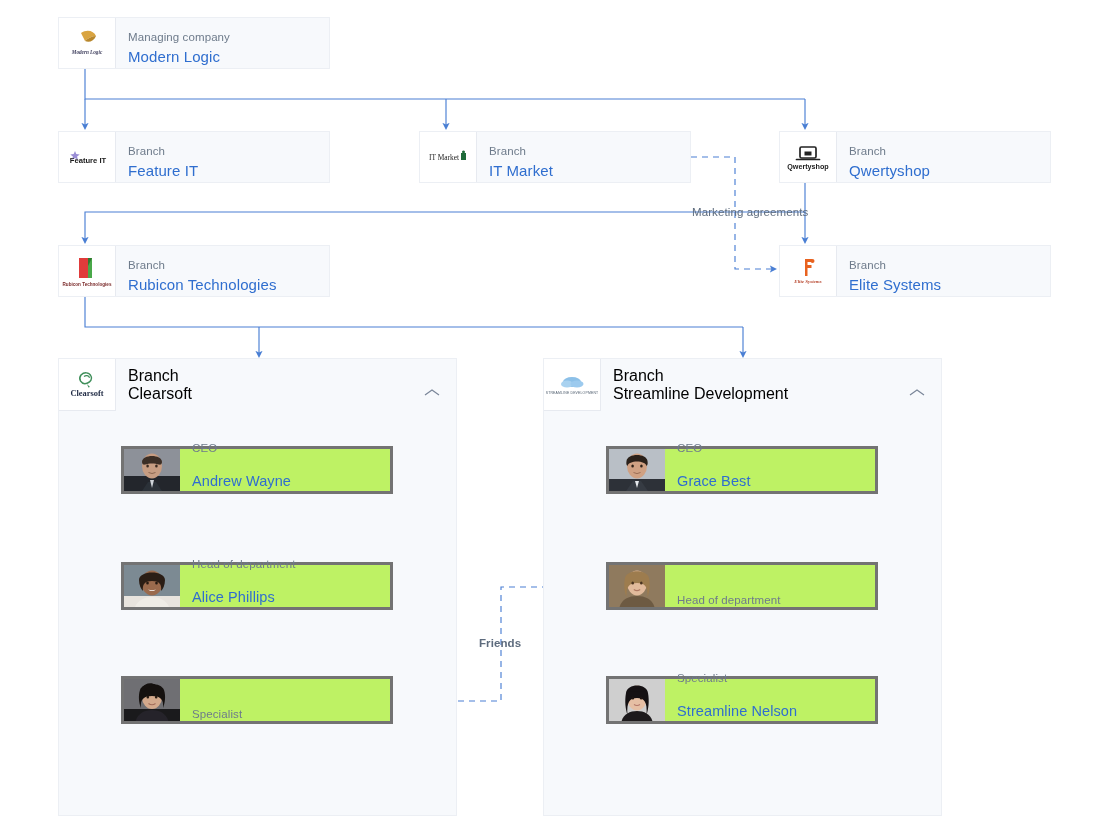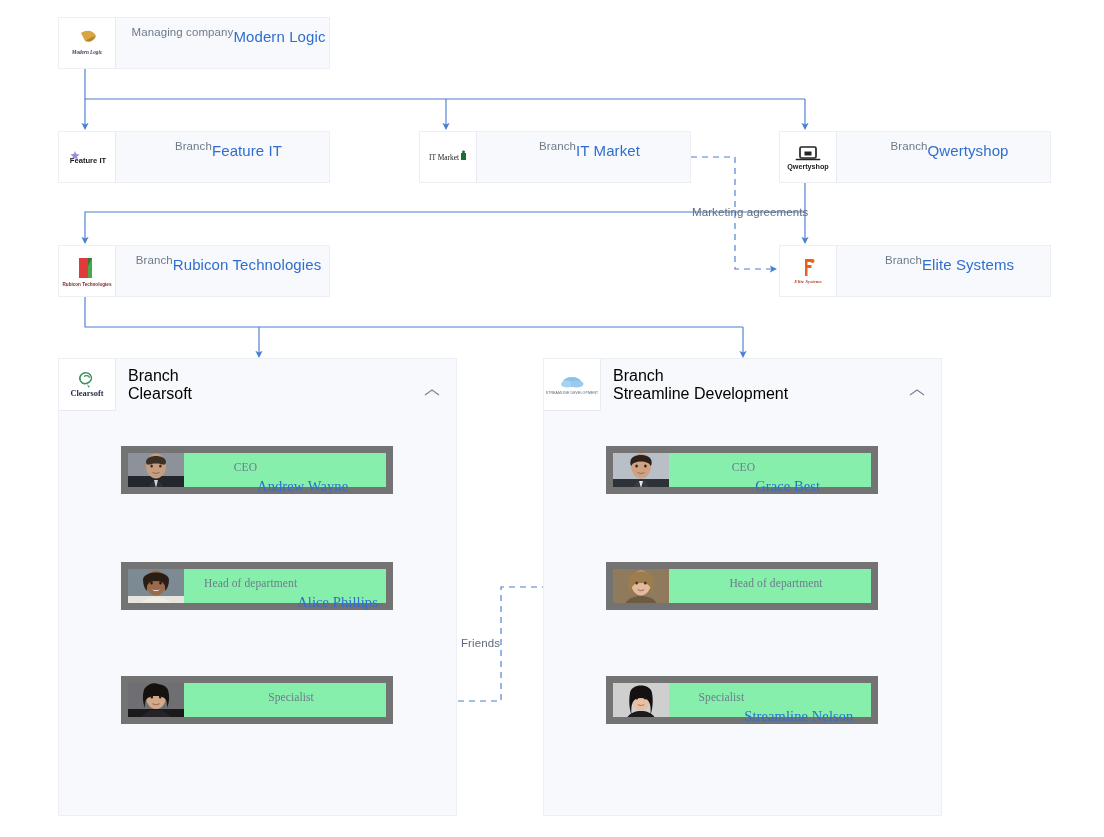--- a/index.html
+++ b/index.html
@@ -48,21 +48,22 @@
     display: flex;
     align-items: center;
     justify-content: center;
     overflow: hidden;
     position: relative;
   }
   .node .body {
     flex: 1 1 auto;
     padding: 7px 0 0 12px;
     display: flex;
-    justify-content: center;
+    flex-direction: column;
+    justify-content: flex-end;
     position: relative;
   }
   .node .role {
     font-size: 11.5px;
     color: #6e7b8b;
     line-height: 15px;
     letter-spacing: 0.1px;
   }
   .node .name {
     font-size: 15px;
@@ -119,23 +120,22 @@
     top: 28px;
     width: 20px;
     height: 16px;
     cursor: pointer;
   }
   .collapse-btn svg { display: block; }
 
   
   .person {
     height: 48px;
-    background: #86efac;
-    border: 7px solid #737373;
-    font-family: Liberation Serif, serif;
+    background: #bef264;
+    border: 3px solid #737373;
   }
   .person .thumb {
     width: 56px;
     min-width: 56px;
     border-right: none;
     background: #cfcfcf;
   }
   .person .body { padding-left: 12px; }
   .person .role { font-size: 11.5px; color: #6e7b8b; line-height: 14px; }
   .person .name { font-size: 14.5px; line-height: 20px; margin-top: 16px; }
@@ -437,15 +437,15 @@
       </svg>
     </div>
     <div class="body">
       <div class="role">Specialist</div>
       <div class="name">Streamline Nelson</div>
     </div>
   </div>
 
   <div class="edge-label" style="left:692px; top:206px;">Marketing agreements</div>
 
-  <div class="edge-label" style="left:461px; top:637px;">Friends</div>
+  <div class="edge-label" style="left:479px; top:637px;font-weight:bold;">Friends</div>
 
 </div>
 
 </body></html>

